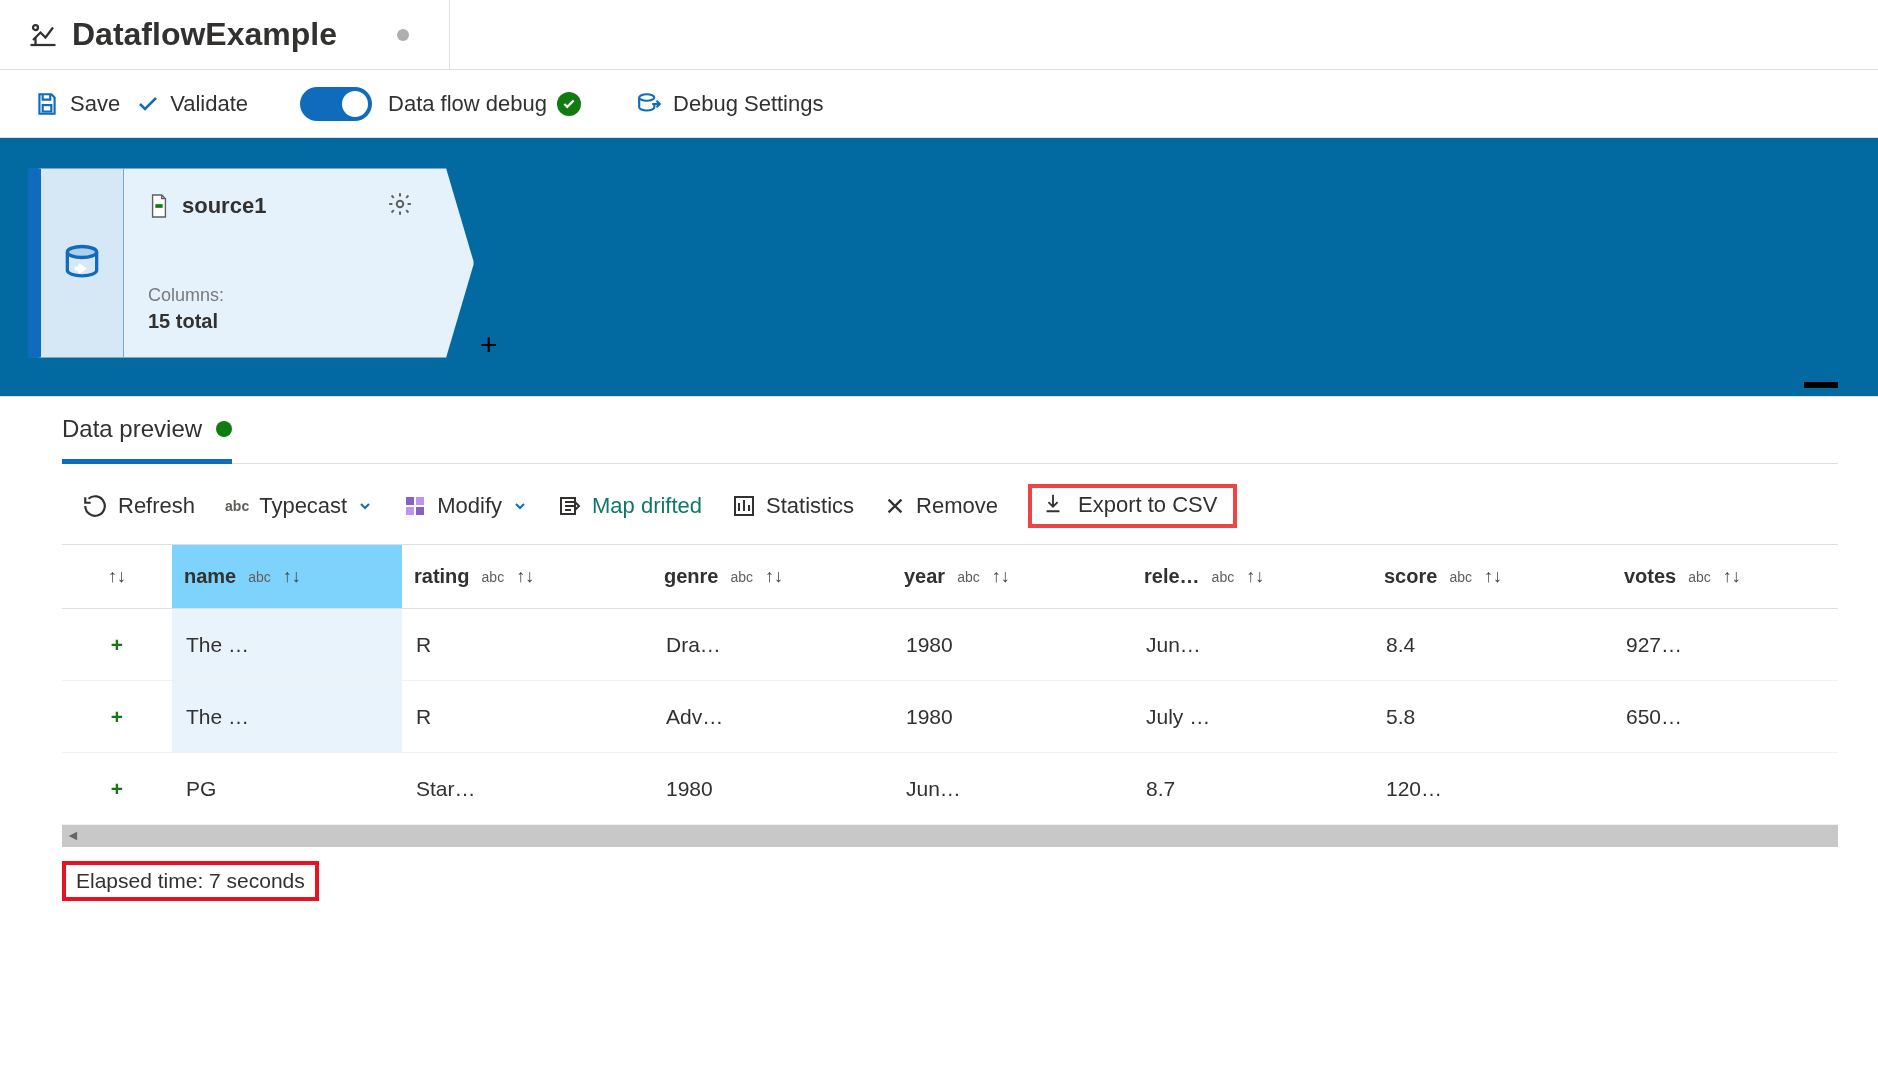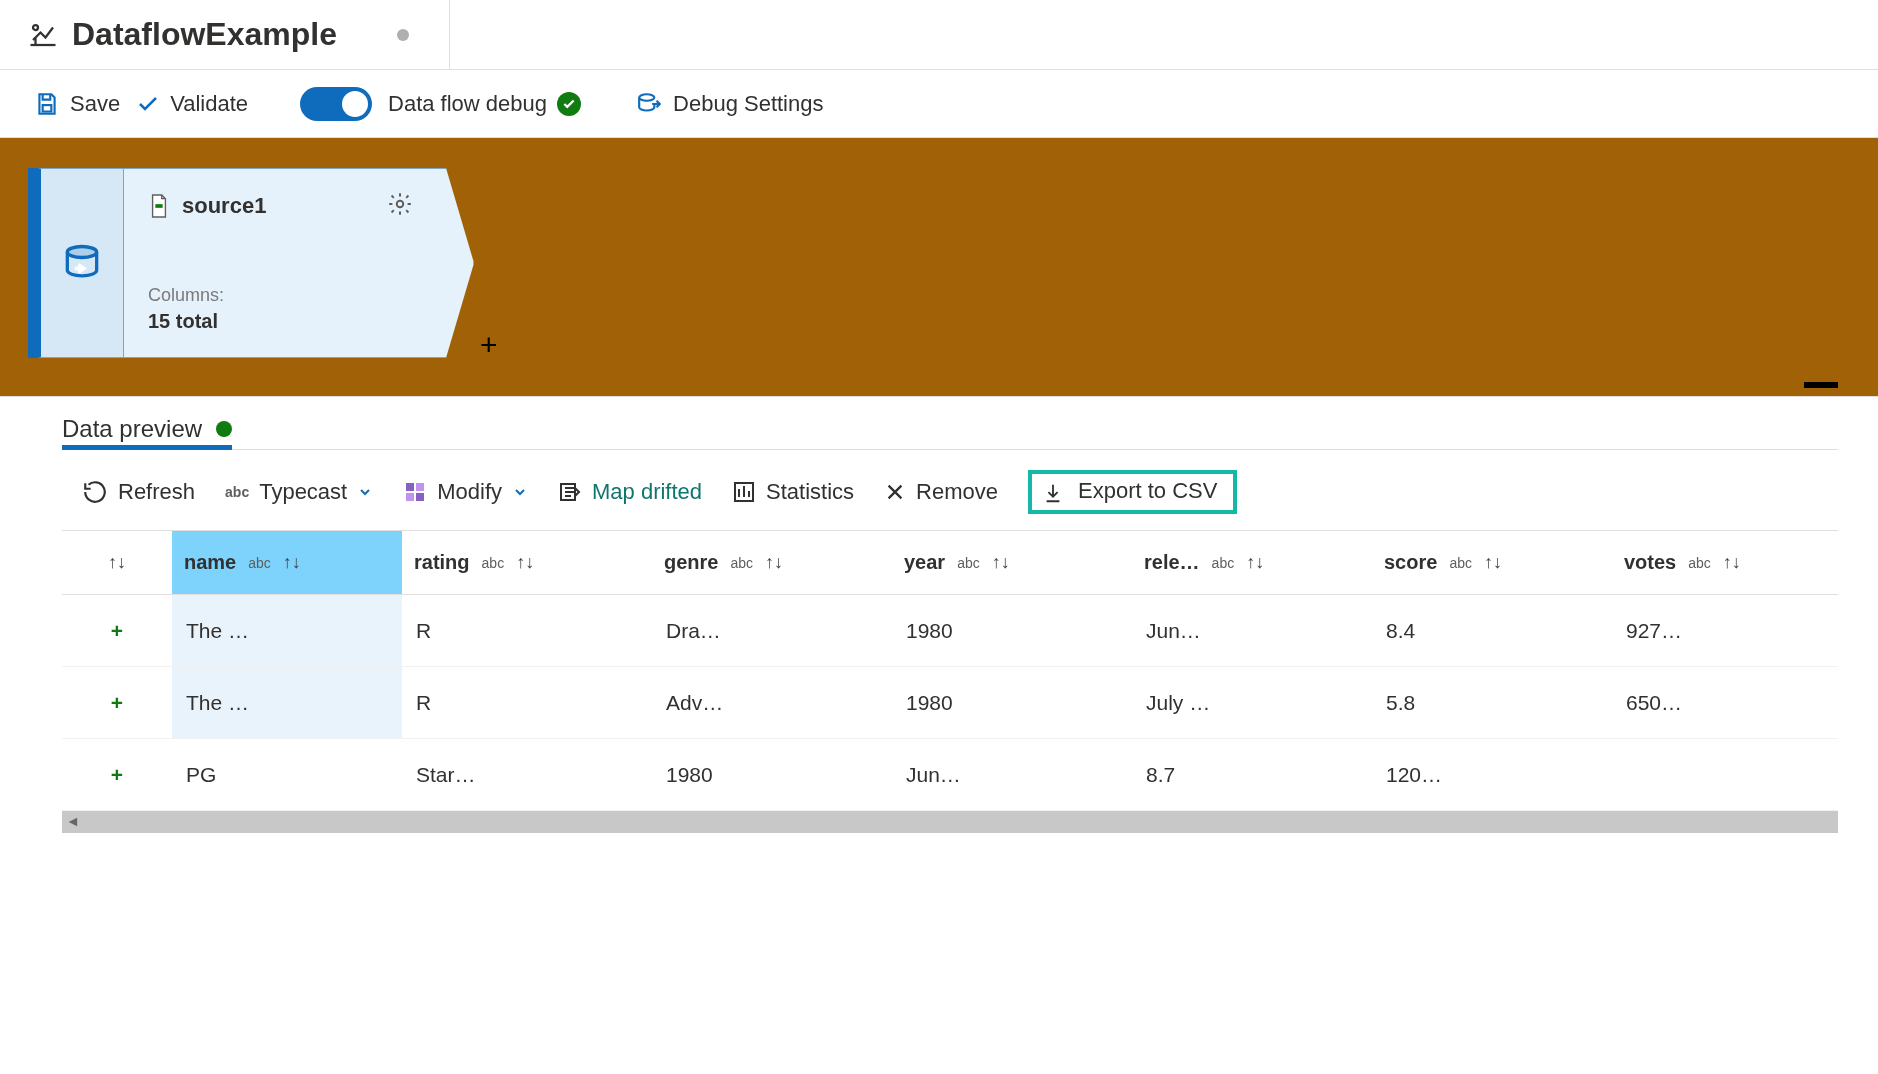--- a/index.html
+++ b/index.html
@@ -50,21 +50,21 @@
     width: 26px; height: 26px; border-radius: 50%; background: #fff;
   }
   .debug-label { display: inline-flex; align-items: center; gap: 10px; font-size: 22px; }
   .check-badge {
     width: 24px; height: 24px; border-radius: 50%; background: #107c10;
     color: #fff; display: inline-flex; align-items: center; justify-content: center;
     font-size: 16px;
   }
   
   .canvas {
-    background: #a16207;
+    background: #0369a1;
     border-bottom: 1px solid #e1dfdd;
     padding: 30px 20px 38px 28px;
     position: relative;
   }
   .node-wrap {
     display: flex; align-items: stretch;
     height: 190px; position: relative;
   }
   .node-left-bar {
     width: 10px; background: #0f6cbd; z-index: 2;
@@ -90,41 +90,41 @@
     font-size: 30px; color: #000; cursor: pointer;
   }
   .drag-handle {
     position: absolute; right: 40px; bottom: 8px;
     width: 34px; height: 6px; background: #000;
   }
   
   .panel { padding: 18px 40px 10px 62px; position: relative; }
   .tab-row { display:flex; align-items:center; gap:14px; }
   .tab {
-    font-size: 24px; font-weight: 500; padding-bottom: 2px;
+    font-size: 24px; font-weight: 500; padding-bottom: 16px;
     border-bottom: 5px solid #0f6cbd; display: inline-flex; align-items:center; gap:14px;
   }
   .tab-dot { width: 16px; height: 16px; border-radius:50%; background:#107c10; }
   .tab-underline { border-bottom: 1px solid #e1dfdd; margin-top:-1px; }
   
   .pv-toolbar {
     display:flex; align-items:center; gap:30px;
     padding: 20px 0 16px 20px;
   }
   .pv-btn {
     display:inline-flex; align-items:center; gap:10px;
     font-size: 22px; cursor:pointer; color:#323130;
   }
   .pv-btn.disabled { color:#0f766e; }
   .abc { font-size: 14px; color:#605e5c; font-weight:600; }
   .chev { color:#0f6cbd; font-size:18px; }
   .export-box {
-    border: 4px solid #14b8a6;
+    border: 4px solid #ef4444;
     padding: 4px 16px 6px 10px;
-    display:inline-flex; align-items:flex-end; gap:14px;
+    display:inline-flex; align-items:flex-start; gap:14px;
     font-size:22px; cursor:pointer;
   }
   
   .grid { border-top:1px solid #e1dfdd; }
   .grid-head, .grid-row {
     display:grid;
     grid-template-columns: 110px 230px 250px 240px 240px 240px 240px 240px;
     align-items:center;
   }
   .grid-head { height:64px; border-bottom:1px solid #e1dfdd; }
@@ -398,13 +398,16 @@
         <div class="cell">1980</div>
         <div class="cell">Jun…</div>
         <div class="cell">8.7</div>
         <div class="cell">120…</div>
       </div>
     </div>
   <div class="hscroll">
     <span class="larr">◄</span>
   </div>
 
+  <div class="footer">
+    <span class="elapsed">Elapsed time: 7 seconds</span>
+  </div>
 </div>
 
 </body></html>

